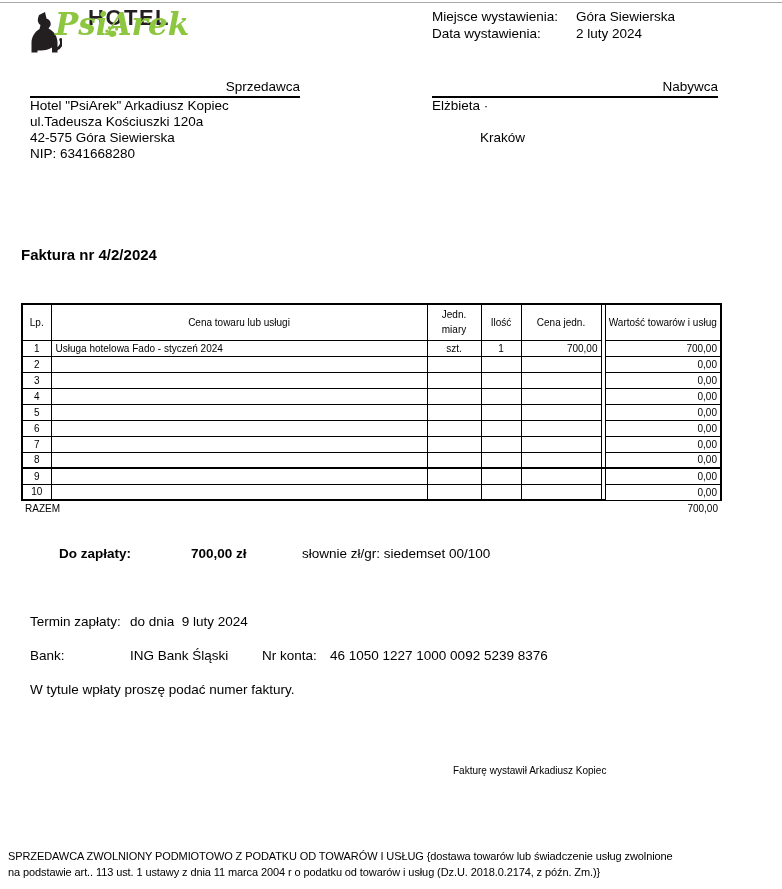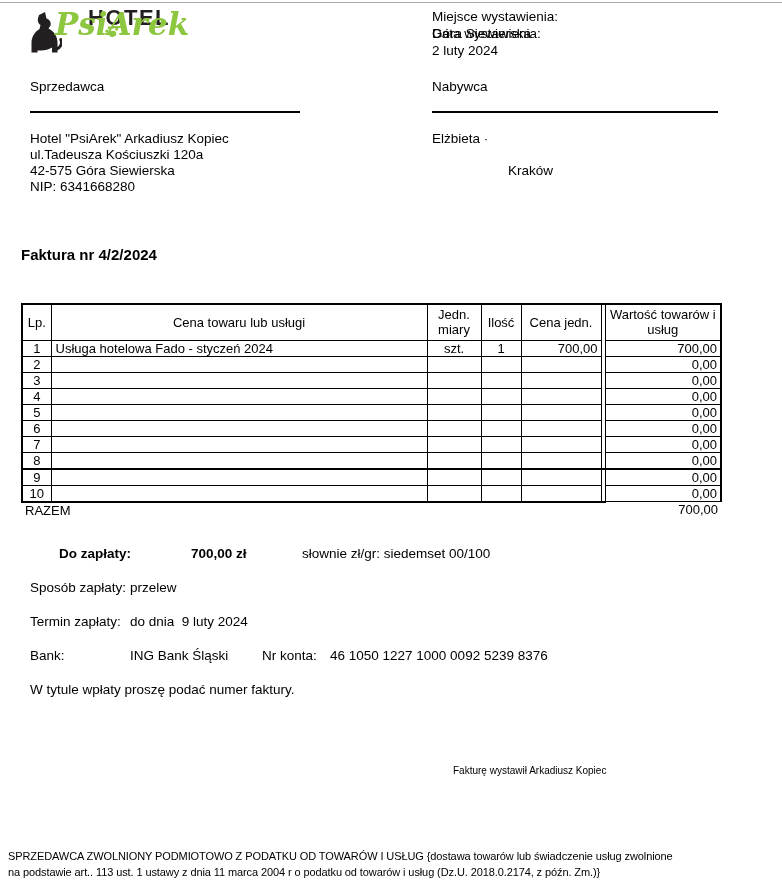--- a/index.html
+++ b/index.html
@@ -15,39 +15,39 @@
   .logo { position:absolute; left:28px; top:4px; width:190px; height:52px; }
   .logo-dog { position:absolute; left:0px; top:8px; }
   .logo-hotel { position:absolute; left:60px; top:1px; font-size:22px; font-weight:bold;
                 letter-spacing:1.5px; color:#231f20; }
   .logo-brand { position:absolute; left:27px; top:2px; font-family:"DejaVu Serif", serif;
                 font-style:italic; font-weight:bold; font-size:31px; color:#8dc63f; }
   .logo-paw { position:absolute; left:77px; top:20px; transform:rotate(-12deg); }
 
   
   .issue-block { position:absolute; left:432px; top:8px; font-size:13.5px; }
-  .issue-row { display:flex; height:17px; line-height:17px;flex-direction:column; }
+  .issue-row { display:flex; height:17px; line-height:17px; }
   .issue-label { width:144px; }
   .issue-value { white-space:pre; }
 
   
   .party { position:absolute; top:79px; font-size:13.5px; }
   .seller { left:30px; width:270px; }
   .buyer  { left:432px; width:286px; }
-  .party-header { border-bottom:2px solid #000; padding-bottom:17px; margin-bottom:18px; line-height:15px; }
+  .party-header { border-bottom:2px solid #000; padding-bottom:2px; margin-bottom:0; line-height:15px;text-align:right; }
   .party-line { line-height:16px; white-space:pre; }
-  .buyer-city { margin-left:76px; margin-top:16px; line-height:16px; }
+  .buyer-city { margin-left:48px; margin-top:16px; line-height:16px; }
 
   
   .doc-title { position:absolute; left:21px; top:246px; width:699px; text-align:left;
                font-size:15px; font-weight:bold; }
 
   
   .table-wrap { position:absolute; left:21px; top:303px; }
-  table { border-collapse:collapse; table-layout:fixed; width:699px; font-size:13px; }
+  table { border-collapse:collapse; table-layout:fixed; width:699px; font-size:10px; }
   col.w-lp{width:29px;} col.w-name{width:376px;} col.w-unit{width:54px;}
   col.w-qty{width:40px;} col.w-price{width:80px;} col.w-gap{width:4px;} col.w-val{width:116px;}
   th { border:1px solid #000; font-weight:normal; text-align:center; vertical-align:middle;
        height:36px; line-height:15px; padding:0 2px; }
   td { border:1px solid #000; height:16px; padding:0 3px; overflow:hidden; white-space:nowrap; }
   .c-lp   { text-align:center; padding:0; }
   .c-name { text-align:left; padding-left:4px; }
   .c-unit { text-align:center; }
   .c-qty  { text-align:center; }
   .c-price{ text-align:right; }
@@ -253,24 +253,20 @@
       </tr>
     </tbody>
       </table>
   </div>
 
   <div class="payline p-dozaplaty">
     <span class="at30 bold">Do zapłaty:</span>
     <span class="at162 bold">700,00 zł</span>
     <span class="at273">słownie zł/gr: siedemset 00/100</span>
   </div>
-  <div class="payline p-sposob">
-    <span class="at30">Sposób zapłaty:</span>
-    <span class="at130">przelew</span>
-  </div>
   <div class="payline p-termin">
     <span class="at30">Termin zapłaty:</span>
     <span class="at130">do dnia  9 luty 2024</span>
   </div>
   <div class="payline p-bank">
     <span class="at30">Bank:</span>
     <span class="at130">ING Bank Śląski</span>
     <span class="at262">Nr konta:</span>
     <span class="at330">46 1050 1227 1000 0092 5239 8376</span>
   </div>

